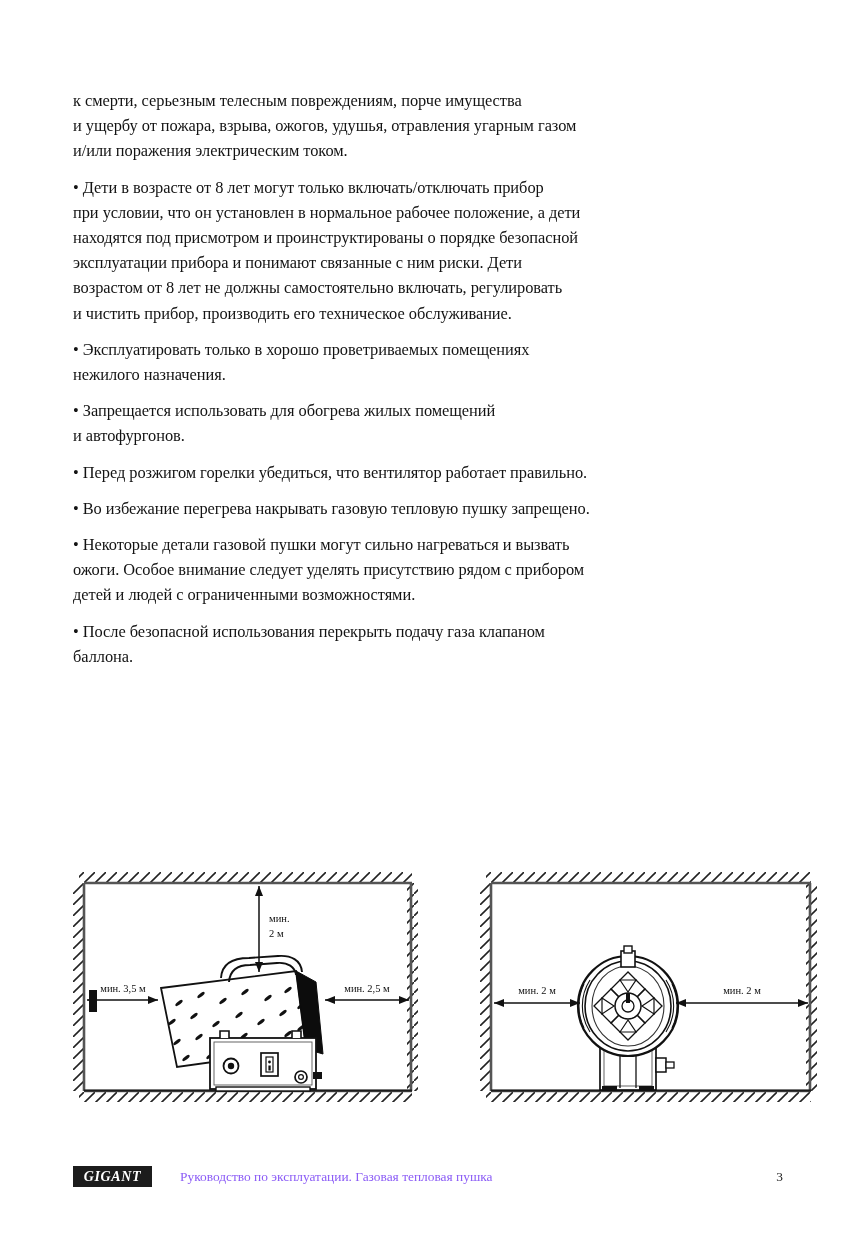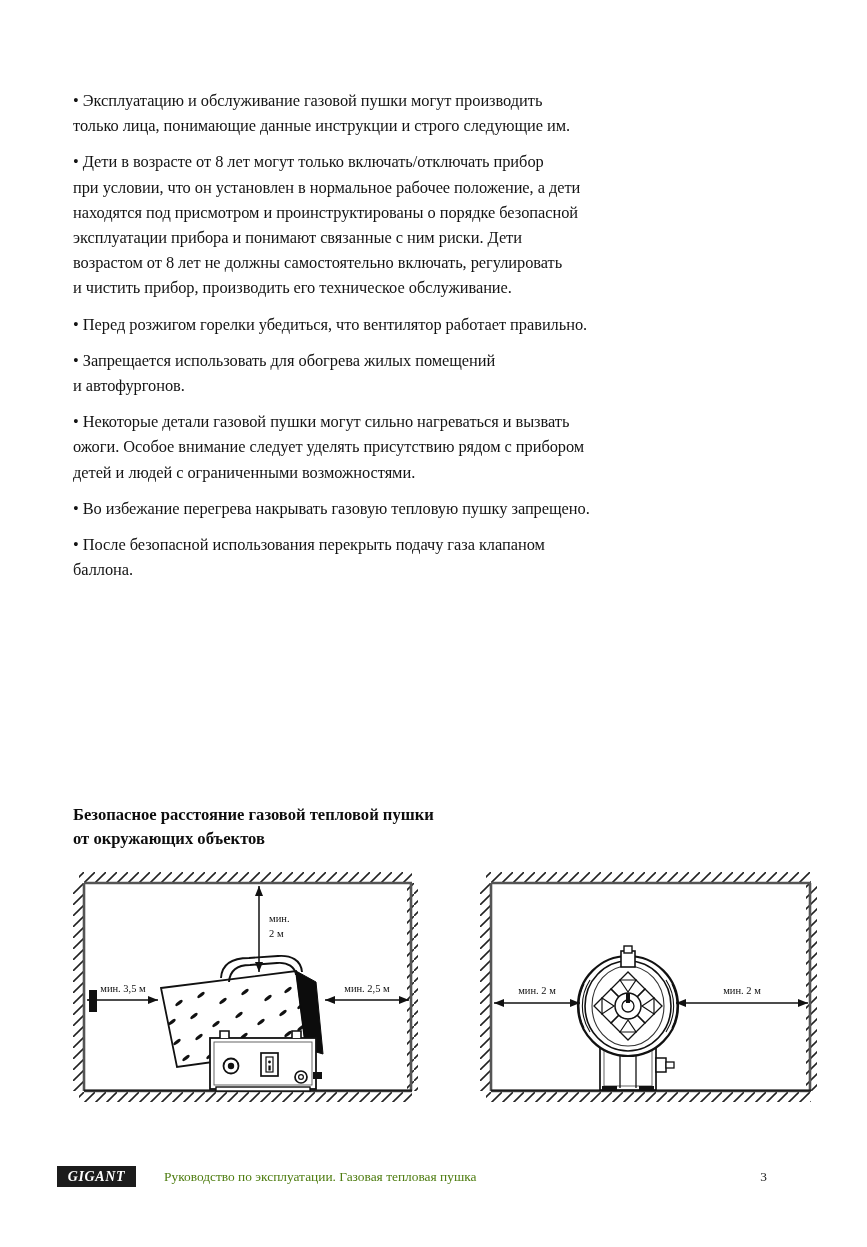--- a/index.html
+++ b/index.html
@@ -70,21 +70,21 @@
     height: 230px;
   }
   #panel-left  { left: 0px;   width: 345px; }
   #panel-right { left: 407px; width: 337px; }
 
   .diagram-panel svg { display: block; }
 
   
   .footer {
     position: absolute;
-    left: 57px;
+    left: 73px;
     top: 1166px;
     width: 710px;
     height: 34px;
   }
   .brand-logo {
     position: absolute;
     left: 0;
     top: 0;
     width: 79px;
     height: 21px;
@@ -99,59 +99,60 @@
     text-align: center;
     box-sizing: border-box;
   }
   .footer-text {
     position: absolute;
     left: 107px;
     top: 2px;
     font-family: "Liberation Serif", serif;
     font-size: 13.4px;
     line-height: 18px;
-    color: #4d7c0f;
+    color: #8b5cf6;
   }
   .page-number {
     position: absolute;
     right: 0;
     top: 2px;
     font-family: "Liberation Serif", serif;
     font-size: 13.4px;
     line-height: 18px;
     color: #161616;
   }
 </style>
 </head>
 <body>
 
 <div class="page">
 
   <div class="content">
-    <p class="para">• Эксплуатацию и обслуживание газовой пушки могут производить
-только лица, понимающие данные инструкции и строго следующие им.</p>
+    <p class="para">к смерти, серьезным телесным повреждениям, порче имущества
+и ущербу от пожара, взрыва, ожогов, удушья, отравления угарным газом
+и/или поражения электрическим током.</p>
     <p class="para">• Дети в возрасте от 8 лет могут только включать/отключать прибор
 при условии, что он установлен в нормальное рабочее положение, а дети
 находятся под присмотром и проинструктированы о порядке безопасной
 эксплуатации прибора и понимают связанные с ним риски. Дети
 возрастом от 8 лет не должны самостоятельно включать, регулировать
 и чистить прибор, производить его техническое обслуживание.</p>
-    <p class="para">• Перед розжигом горелки убедиться, что вентилятор работает правильно.</p>
+    <p class="para">• Эксплуатировать только в хорошо проветриваемых помещениях
+нежилого назначения.</p>
     <p class="para">• Запрещается использовать для обогрева жилых помещений
 и автофургонов.</p>
+    <p class="para">• Перед розжигом горелки убедиться, что вентилятор работает правильно.</p>
+    <p class="para">• Во избежание перегрева накрывать газовую тепловую пушку запрещено.</p>
     <p class="para">• Некоторые детали газовой пушки могут сильно нагреваться и вызвать
 ожоги. Особое внимание следует уделять присутствию рядом с прибором
 детей и людей с ограниченными возможностями.</p>
-    <p class="para">• Во избежание перегрева накрывать газовую тепловую пушку запрещено.</p>
     <p class="para">• После безопасной использования перекрыть подачу газа клапаном
 баллона.</p>
   </div>
 
-  <div class="section-heading">Безопасное расстояние газовой тепловой пушки
-от окружающих объектов</div>
 
   <div class="diagrams">
 
     <div class="diagram-panel" id="panel-left">
       <svg width="345" height="230" viewBox="0 0 345 230" xmlns="http://www.w3.org/2000/svg">
         <defs>
           <pattern id="hatchH" width="11" height="11" patternUnits="userSpaceOnUse" patternTransform="rotate(0)">
             <line x1="0" y1="11" x2="11" y2="0" stroke="#222" stroke-width="1.6"></line>
           </pattern>
           <clipPath id="clipTopL">

